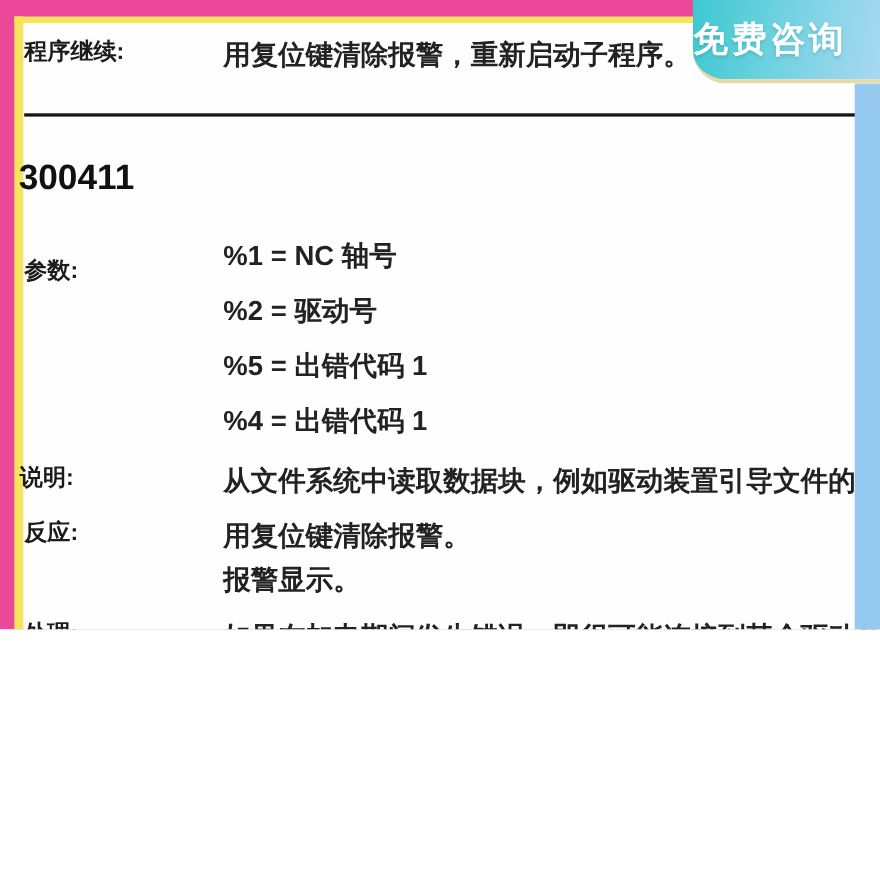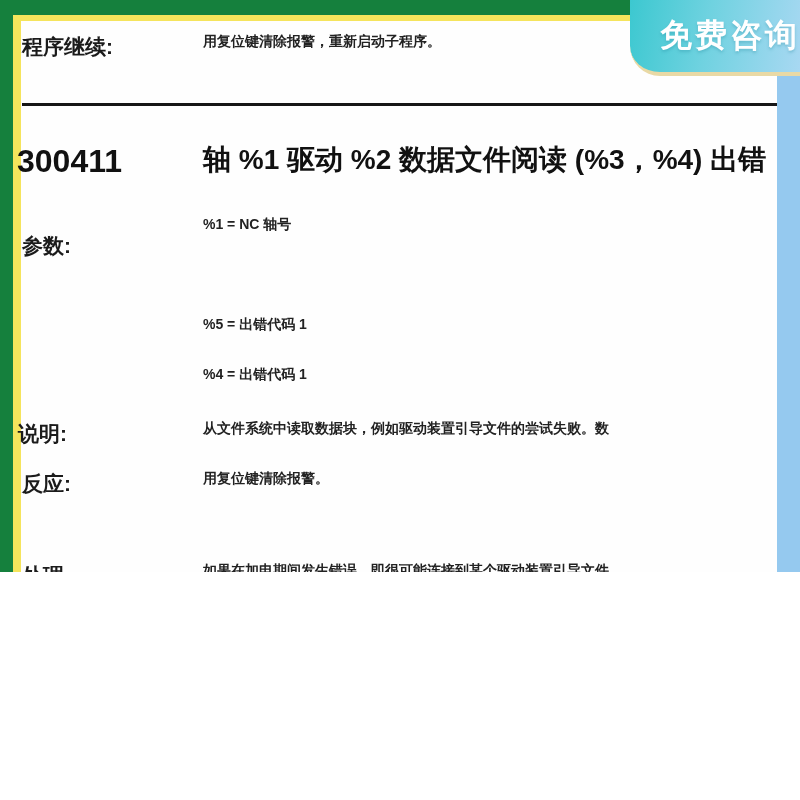--- a/index.html
+++ b/index.html
@@ -1,42 +1,42 @@
 <!DOCTYPE html>
 <html><head>
 <meta charset="utf-8">
 <style>
   html,body{margin:0;padding:0;}
   body{width:800px;height:800px;font-family:"Liberation Sans","DejaVu Sans",sans-serif;}
-  .stage{position:relative;width:800px;height:572px;background:#15803d;overflow:hidden;}
+  .stage{position:relative;width:800px;height:572px;background:#ec4899;overflow:hidden;}
 
   
   .doc{position:absolute;left:21px;top:20px;width:779px;height:652px;background:#fefefe;z-index:1;}
   .border-left{position:absolute;left:13px;top:15px;width:8px;height:630px;background:#f5e45c;z-index:2;}
   .border-top{position:absolute;left:13px;top:15px;width:622px;height:6px;background:#f5e45c;z-index:2;}
 
   
   .lbl{position:absolute;font-size:21px;font-weight:700;color:#1b1b1b;z-index:3;white-space:nowrap;}
-  .val{position:absolute;left:203px;font-size:14px;font-weight:600;color:#222;z-index:3;white-space:nowrap;}
+  .val{position:absolute;left:203px;font-size:25px;font-weight:600;color:#222;z-index:3;white-space:nowrap;}
   .divider{position:absolute;left:22px;top:103px;width:756px;height:3px;background:#161616;z-index:3;}
   .code{position:absolute;left:17px;top:143px;font-size:32px;font-weight:700;color:#111;z-index:3;}
   .title{position:absolute;left:203px;top:141px;font-size:28px;font-weight:700;color:#111;z-index:3;white-space:nowrap;}
 
   
   .right-strip{position:absolute;left:777px;top:76px;width:23px;height:596px;background:#95c9ef;z-index:5;}
 
   
   .amber-left{position:absolute;left:15px;top:643px;width:228px;height:7px;background:#f1b41e;z-index:6;}
   .amber-right{position:absolute;left:249px;top:672px;width:551px;height:8px;background:#f1b41e;z-index:6;}
 
   
   .badge{position:absolute;left:630px;top:0;width:170px;height:76px;z-index:7;
          background:linear-gradient(100deg,#3cc8d0 0%,#6fd2e0 45%,#a8d8f2 100%);
          border-bottom:4px solid #e9d9a5;border-bottom-left-radius:30px;
-         display:flex;align-items:center;justify-content:flex-end;box-sizing:border-box;}
+         display:flex;align-items:center;justify-content:flex-start;box-sizing:border-box;}
   .badge span{color:#ffffff;font-size:32px;font-weight:700;letter-spacing:3px;
          text-shadow:0 2px 3px rgba(40,140,160,0.35);}
 
   
   .company{position:absolute;left:0;top:731px;width:800px;text-align:center;z-index:3;
          font-size:42px;font-weight:700;color:#e0effb;letter-spacing:1px;
          text-shadow:0 3px 4px rgba(110,165,210,0.55);}
 
   .fold-svg{position:absolute;left:0;top:0;z-index:4;pointer-events:none;}
 </style>
@@ -49,32 +49,33 @@
 
   <div class="border-left"></div>
   <div class="border-top"></div>
 
   <div class="lbl" style="left:22px;top:33px">程序继续:</div>
   <div class="val" style="top:33px">用复位键清除报警，重新启动子程序。</div>
 
   <div class="divider"></div>
 
   <div class="code">300411</div>
-  <div class="title">轴 %1 驱动 %2 数据文件阅读 (%3，%4) 出错</div>
 
   <div class="lbl" style="left:22px;top:232px">参数:</div>
   <div class="val" style="top:216px">%1 = NC 轴号</div>
+  <div class="val" style="top:266px">%2 = 驱动号</div>
   <div class="val" style="top:316px">%5 = 出错代码 1</div>
   <div class="val" style="top:366px">%4 = 出错代码 1</div>
 
   <div class="lbl" style="left:18px;top:420px">说明:</div>
   <div class="val" style="top:420px">从文件系统中读取数据块，例如驱动装置引导文件的尝试失败。数</div>
 
   <div class="lbl" style="left:22px;top:470px">反应:</div>
   <div class="val" style="top:470px">用复位键清除报警。</div>
+  <div class="val" style="top:510px">报警显示。</div>
 
   <div class="lbl" style="left:22px;top:562px">处理:</div>
   <div class="val" style="top:562px">如果在加电期间发生错误，即很可能连接到某个驱动装置引导文件</div>
 
   <svg class="fold-svg" width="800" height="800" viewBox="0 0 800 800">
     <defs>
       <linearGradient id="underpage" x1="0" y1="0" x2="0" y2="1">
         <stop offset="0" stop-color="#c9e3f8"></stop>
         <stop offset="1" stop-color="#9bcdf1"></stop>
       </linearGradient>

